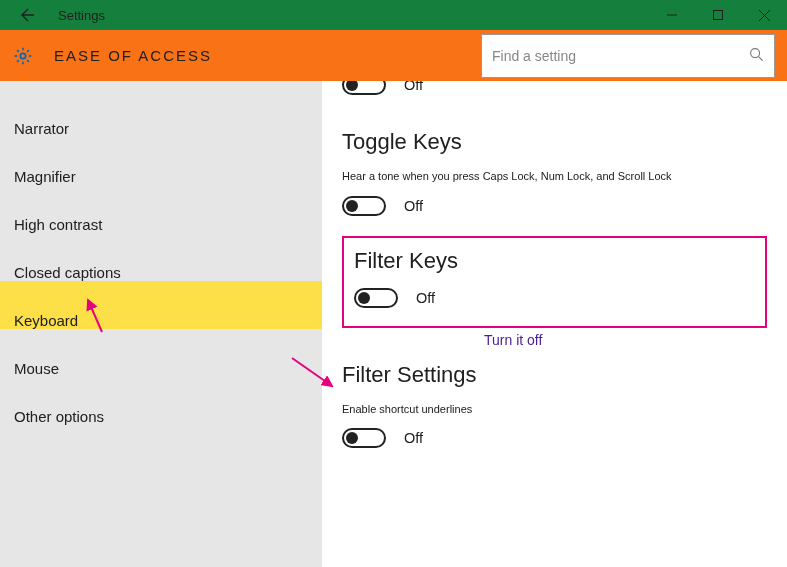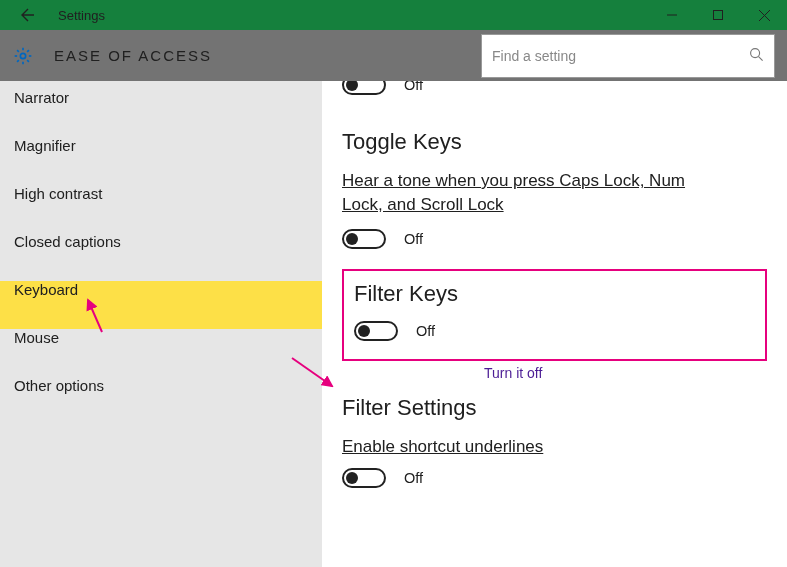--- a/index.html
+++ b/index.html
@@ -4,37 +4,37 @@
 <style>
   * { box-sizing: border-box; margin: 0; padding: 0; font-family: "Segoe UI", Tahoma, sans-serif; }
   body { width: 787px; height: 567px; background: #fff; overflow: hidden; font-size: 14px; color: #202020; }
 
   .titlebar { height: 30px; background: #15803d; display: flex; align-items: center; padding: 0 0 0 12px; }
   .titlebar .back { width: 28px; height: 30px; display:flex; align-items:center; justify-content:center; cursor:pointer; }
   .titlebar .title { margin-left: 18px; font-size: 13px; }
   .winbtns { margin-left: auto; display: flex; }
   .winbtn { width: 46px; height: 30px; display:flex; align-items:center; justify-content:center; font-size:12px; cursor:pointer; }
 
-  .header { height: 51px; background: #737373; display:flex; align-items:center; padding: 0 12px; }
+  .header { height: 51px; background: #f97316; display:flex; align-items:center; padding: 0 12px; }
   .gear { width: 22px; height:22px; display:flex; align-items:center; justify-content:center; }
   .crumb { margin-left: 20px; font-size: 15px; letter-spacing: 2px; font-weight: 400; }
   .searchwrap { margin-left: auto; width: 294px; height: 44px; border:1px solid #999; background:#fff; display:flex; align-items:center; padding: 0 10px; }
   .searchwrap input { flex:1; border:none; outline:none; font-size:14px; color:#666; background:transparent; }
   .searchwrap input::placeholder { color:#888; }
   .searchicon { color:#666; }
 
   .content { display:flex; height: calc(567px - 81px); }
   .sidebar { width: 322px; background: #e6e6e6; padding-top: 8px; }
-  .sidebar-item { height: 48px; display:flex; align-items:flex-start; padding-left: 14px; font-size: 15px; cursor:pointer; }
+  .sidebar-item { height: 48px; display:flex; align-items:flex-end; padding-left: 14px; font-size: 15px; cursor:pointer; }
   .sidebar-item.selected { background: #fde047; }
 
   .main { flex:1; padding: 0 20px; overflow:hidden; position:relative; }
   .main-inner { position:relative; top: -12px; }
   .section-title { font-size: 22px; font-weight: 400; margin-top: 34px; margin-bottom: 14px; }
-  .desc { font-size: 17px; line-height: 1.4; margin-bottom: 12px; max-width: 380px; text-decoration: underline; }
+  .desc { font-size: 11px; line-height: 1.4; margin-bottom: 12px; max-width: 380px; }
 
   .toggle-row { display:flex; align-items:center; gap: 18px; margin-bottom: 4px; }
   .toggle { width: 44px; height: 20px; border: 2px solid #222; border-radius: 11px; position: relative; background:#fff; cursor:pointer; }
   .toggle .knob { position:absolute; left:2px; top:2px; width:12px; height:12px; border-radius:50%; background:#222; }
   .toggle-label { font-size: 14.5px; }
 
   .filter-box { border: 2px solid #e6007e; padding: 10px 10px 14px 10px; margin-top: 20px; position:relative; }
   .filter-box .section-title { margin-top: 0; }
   .annot-text { color:#4c1d95; font-size:14px; position:absolute; left:140px; top:94px; }
 

